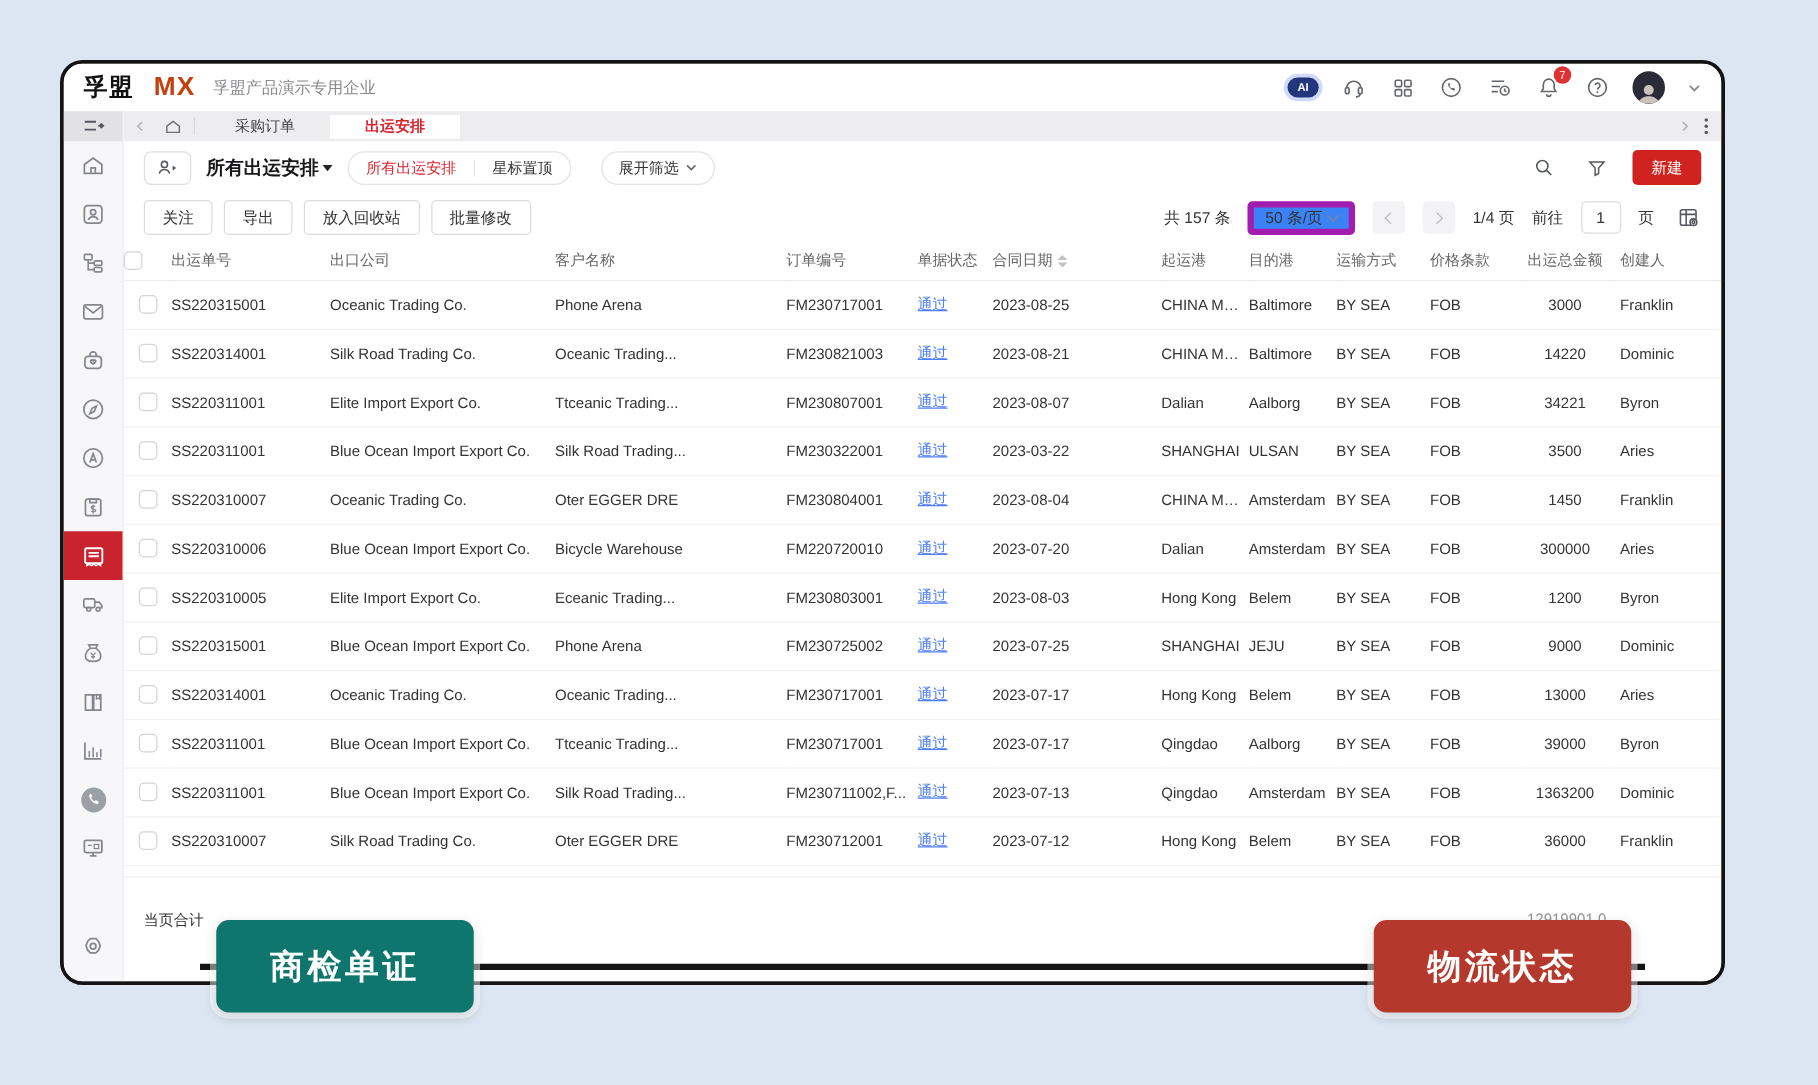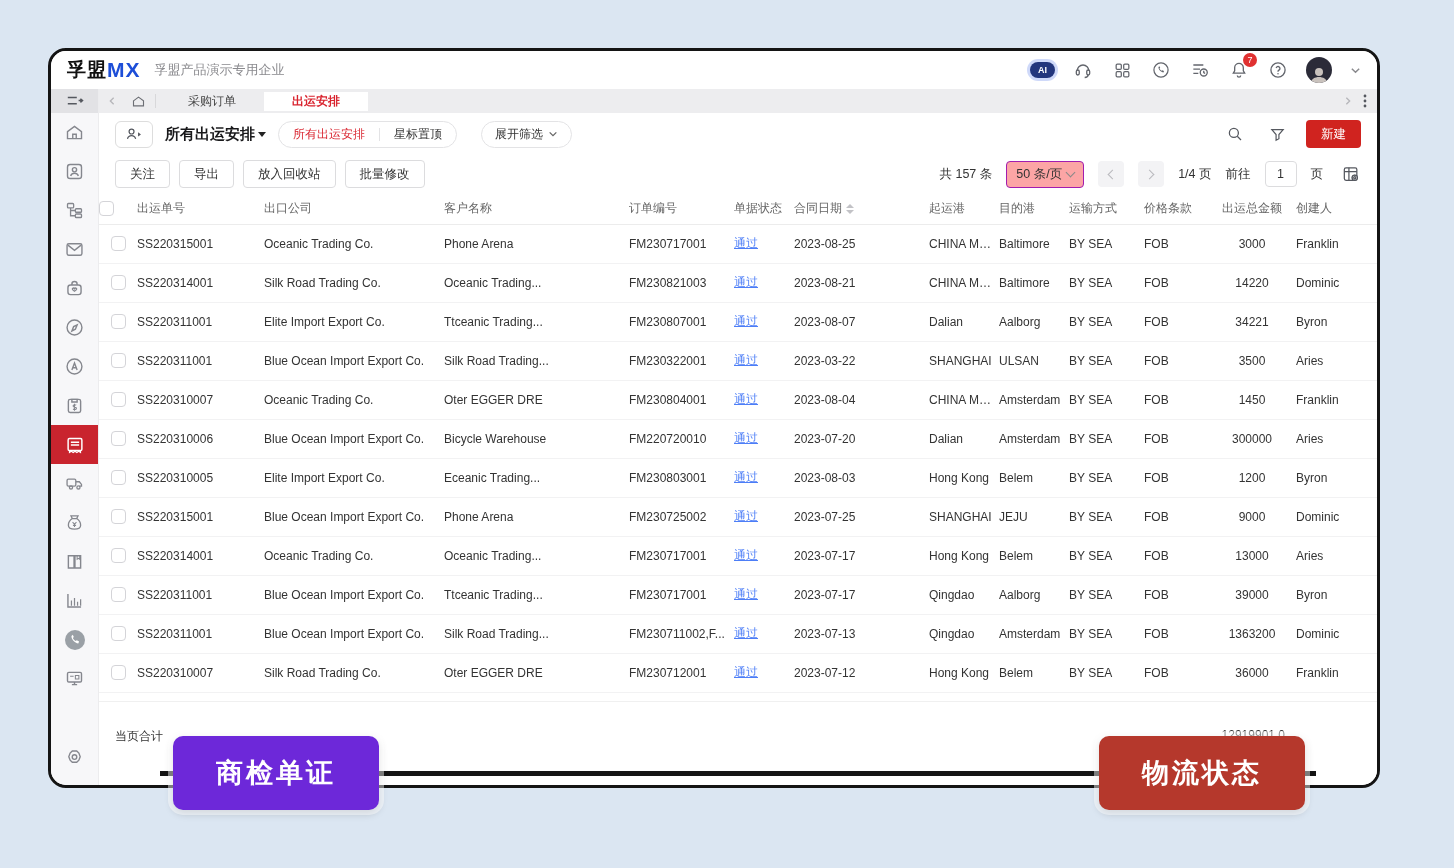--- a/index.html
+++ b/index.html
@@ -10,21 +10,21 @@
     position:relative;
   }
   .window {
     position:absolute; left:48px; top:48px; width:1332px; height:740px;
     background:#fff; border:3px solid #141414; border-radius:18px;
     overflow:hidden; z-index:1;
   }
   
   .app-header { height:38px; display:flex; align-items:center; padding:0 16px; background:#fff; }
   .logo-zh { font-size:19px; font-weight:bold; color:#111; letter-spacing:1px; }
-  .logo-mx { font-size:21px; font-weight:800; color:#1d4ed8; margin-left:0; letter-spacing:1px; }
+  .logo-mx { font-size:21px; font-weight:800; color:#c2410c; margin-left:16px; letter-spacing:1px; }
   .company-name { font-size:13px; color:#8a8a8e; margin-left:14px; }
   .header-right { margin-left:auto; display:flex; align-items:center; gap:17px; }
   .hicon { width:22px; height:22px; display:flex; align-items:center; justify-content:center; position:relative; }
   .ai-badge {
     background:#23367d; color:#fff; font-size:9px; font-weight:bold;
     border-radius:9px; padding:3px 8px; box-shadow:0 0 0 3px rgba(95,130,235,.30);
   }
   .bell-badge {
     position:absolute; top:-6px; right:-7px; background:#e03131; color:#fff;
     font-size:9px; min-width:14px; height:14px; border-radius:7px;
@@ -58,21 +58,21 @@
   .pill.red { color:#d9232e; }
   .pill-sep { width:1px; height:13px; background:#e3e3e5; }
   .expand-pill { border:1px solid #e3e3e5; border-radius:15px; height:27px; display:flex; align-items:center; padding:0 13px; font-size:12px; color:#333; gap:5px; background:#fff; margin-left:12px; }
   .filter-right { margin-left:auto; display:flex; align-items:center; gap:16px; }
   .circle-icon { width:26px; height:26px; border-radius:50%; display:flex; align-items:center; justify-content:center; }
   .new-btn { background:#d0231f; color:#fff; font-size:12.5px; height:28px; padding:0 15px; border:none; border-radius:4px; cursor:pointer; }
   
   .toolbar { height:38px; display:flex; align-items:center; padding:0 16px; gap:9px; }
   .tb-btn { border:1px solid #dcdcde; background:#fff; border-radius:4px; height:28px; padding:0 14px; font-size:12.5px; color:#333; cursor:pointer; }
   .toolbar-right { margin-left:auto; display:flex; align-items:center; gap:14px; font-size:12.5px; color:#333; }
-  .page-size { border:1px solid #a21caf; border-radius:4px; height:27px; display:flex; align-items:center; padding:0 9px; gap:5px; background:#fca5a5; }
+  .page-size { border:5px solid #a21caf; border-radius:4px; height:27px; display:flex; align-items:center; padding:0 9px; gap:5px; background:#3b82f6; }
   .chev { width:7px; height:7px; border-right:1.5px solid #888; border-bottom:1.5px solid #888; display:inline-block; }
   .chev.down { transform:rotate(45deg); margin-top:-3px; }
   .nav-btn { width:26px; height:26px; border-radius:4px; background:#f3f3f5; display:flex; align-items:center; justify-content:center; }
   .nav-btn .arr { width:7px; height:7px; border-right:1.5px solid #b9b9bd; border-bottom:1.5px solid #b9b9bd; }
   .arr.left { transform:rotate(135deg); margin-left:3px; }
   .arr.right { transform:rotate(-45deg); margin-right:3px; }
   .goto-input { width:32px; height:26px; border:1px solid #dcdcde; border-radius:4px; text-align:center; font-size:12.5px; color:#333; }
   
   .grid-table { width:100%; border-collapse:collapse; table-layout:fixed; }
   .grid-table col.c-check{width:38px} .grid-table col.c-ship{width:127px}
@@ -668,16 +668,16 @@
         <span>当页合计</span>
         <span class="footer-total">12919901.0</span>
       </div>
     </div>
   </div>
 </div>
 
 <div class="flow-section">
   <div class="flow-line"></div>
   <div class="flow-row">
-    <button class="flow-btn" style="background: #6d28d9; font-family: Liberation Serif, serif;">商检单证</button>
+    <button class="flow-btn" style="background: #0f766e; font-family: Liberation Serif, serif;">商检单证</button>
     <button class="flow-btn" style="background: rgb(181, 56, 44);">物流状态</button>
   </div>
 </div>
 
 </body></html>

